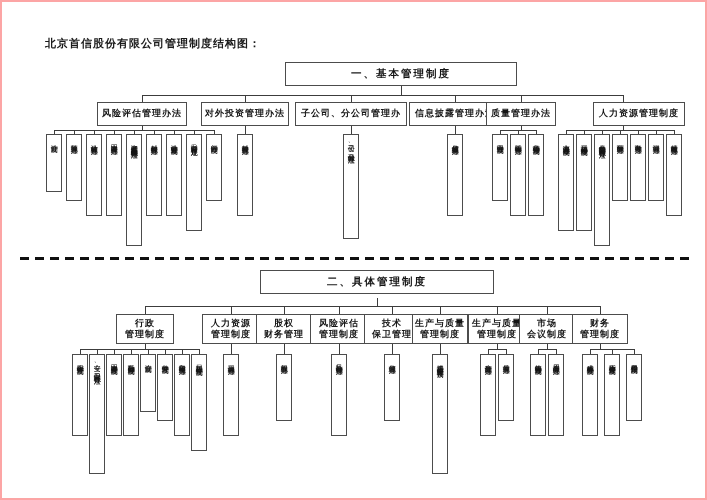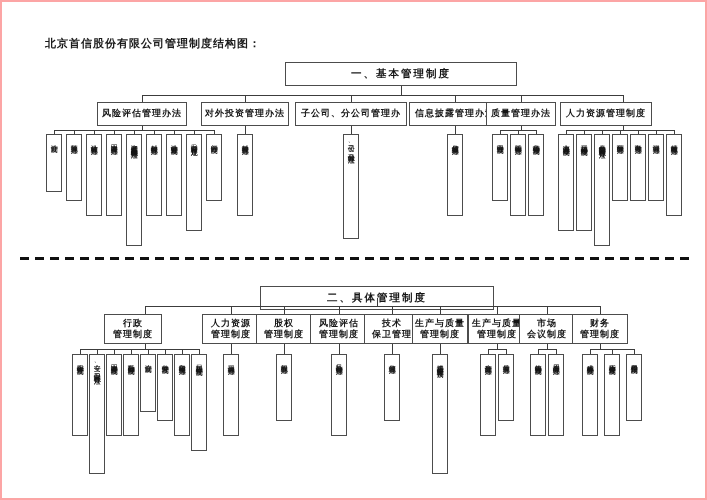--- a/index.html
+++ b/index.html
@@ -75,42 +75,42 @@
       <div class="node group-box" style="left: 484px; top: 100px; width: 70px; height: 24px;">质量管理办法</div>
       <div class="cline" style="left: 519px; top: 124px; width: 1px; height: 4px;"></div>
       <div class="cline" style="left: 498px; top: 128px; width: 36px; height: 1px;"></div>
       <div class="cline" style="left: 498px; top: 128px; width: 1px; height: 4px;"></div>
       <div class="node leaf-box" style="left: 490px; top: 132px; width: 16px; height: 67px;">合同管理制度</div>
       <div class="cline" style="left: 516px; top: 128px; width: 1px; height: 4px;"></div>
       <div class="node leaf-box" style="left: 508px; top: 132px; width: 16px; height: 82px;">购销工作管理办法</div>
       <div class="cline" style="left: 534px; top: 128px; width: 1px; height: 4px;"></div>
       <div class="node leaf-box" style="left: 526px; top: 132px; width: 16px; height: 82px;">市场营销管理制度</div>
       <div class="cline" style="left: 621px; top: 93px; width: 1px; height: 7px;"></div>
-      <div class="node group-box" style="left: 558px; top: 100px; width: 92px; height: 24px;">人力资源管理制度</div>
+      <div class="node group-box" style="left: 591px; top: 100px; width: 92px; height: 24px;">人力资源管理制度</div>
       <div class="cline" style="left: 621px; top: 124px; width: 1px; height: 4px;"></div>
       <div class="cline" style="left: 564px; top: 128px; width: 108px; height: 1px;"></div>
       <div class="cline" style="left: 564px; top: 128px; width: 1px; height: 4px;"></div>
       <div class="node leaf-box" style="left: 556px; top: 132px; width: 16px; height: 97px;">人力资源管理基本制度</div>
       <div class="cline" style="left: 582px; top: 128px; width: 1px; height: 4px;"></div>
       <div class="node leaf-box" style="left: 574px; top: 132px; width: 16px; height: 97px;">员工招聘录用管理制度</div>
       <div class="cline" style="left: 600px; top: 128px; width: 1px; height: 4px;"></div>
       <div class="node leaf-box" style="left: 592px; top: 132px; width: 16px; height: 112px;">全员劳动合同制管理（暂行）办法</div>
       <div class="cline" style="left: 618px; top: 128px; width: 1px; height: 4px;"></div>
       <div class="node leaf-box" style="left: 610px; top: 132px; width: 16px; height: 67px;">薪酬管理办法</div>
       <div class="cline" style="left: 636px; top: 128px; width: 1px; height: 4px;"></div>
       <div class="node leaf-box" style="left: 628px; top: 132px; width: 16px; height: 67px;">考勤管理办法</div>
       <div class="cline" style="left: 654px; top: 128px; width: 1px; height: 4px;"></div>
       <div class="node leaf-box" style="left: 646px; top: 132px; width: 16px; height: 67px;">培训管理办法</div>
       <div class="cline" style="left: 672px; top: 128px; width: 1px; height: 4px;"></div>
       <div class="node leaf-box" style="left: 664px; top: 132px; width: 16px; height: 82px;">绩效考核管理办法</div>
-      <div class="node root-box" style="left: 258px; top: 284px; width: 234px; height: 24px;">二、具体管理制度</div>
+      <div class="node root-box" style="left: 258px; top: 268px; width: 234px; height: 24px;">二、具体管理制度</div>
       <div class="cline" style="left: 375px; top: 296px; width: 1px; height: 8px;"></div>
       <div class="cline" style="left: 143px; top: 304px; width: 455px; height: 1px;"></div>
       <div class="cline" style="left: 143px; top: 304px; width: 1px; height: 8px;"></div>
-      <div class="node group-box" style="left: 102px; top: 312px; width: 58px; height: 30px;">行政
+      <div class="node group-box" style="left: 114px; top: 312px; width: 58px; height: 30px;">行政
 管理制度</div>
       <div class="cline" style="left: 143px; top: 342px; width: 1px; height: 5px;"></div>
       <div class="cline" style="left: 78px; top: 347px; width: 119px; height: 1px;"></div>
       <div class="cline" style="left: 78px; top: 347px; width: 1px; height: 5px;"></div>
       <div class="node leaf-box" style="left: 70px; top: 352px; width: 16px; height: 82px;">保密工作管理制度</div>
       <div class="cline" style="left: 95px; top: 347px; width: 1px; height: 5px;"></div>
       <div class="node leaf-box" style="left: 87px; top: 352px; width: 16px; height: 119.5px;">安全、保卫管理（暂行）办法</div>
       <div class="cline" style="left: 112px; top: 347px; width: 1px; height: 5px;"></div>
       <div class="node leaf-box" style="left: 104px; top: 352px; width: 16px; height: 82px;">固定资产管理制度</div>
       <div class="cline" style="left: 129px; top: 347px; width: 1px; height: 5px;"></div>
@@ -123,21 +123,21 @@
       <div class="node leaf-box" style="left: 172px; top: 352px; width: 16px; height: 82px;">印章使用管理办法</div>
       <div class="cline" style="left: 197px; top: 347px; width: 1px; height: 5px;"></div>
       <div class="node leaf-box" style="left: 189px; top: 352px; width: 16px; height: 97px;">日常行政工作管理制度</div>
       <div class="cline" style="left: 229px; top: 304px; width: 1px; height: 8px;"></div>
       <div class="node group-box" style="left: 200px; top: 312px; width: 58px; height: 30px;">人力资源
 管理制度</div>
       <div class="cline" style="left: 229px; top: 342px; width: 1px; height: 10px;"></div>
       <div class="node leaf-box" style="left: 221px; top: 352px; width: 16px; height: 82px;">员工培训管理办法</div>
       <div class="cline" style="left: 282px; top: 304px; width: 1px; height: 8px;"></div>
       <div class="node group-box" style="left: 254px; top: 312px; width: 56px; height: 30px;">股权
-管理制度</div>
+财务管理</div>
       <div class="cline" style="left: 282px; top: 342px; width: 1px; height: 10px;"></div>
       <div class="node leaf-box" style="left: 274px; top: 352px; width: 16px; height: 67px;">股权管理办法</div>
       <div class="cline" style="left: 337px; top: 304px; width: 1px; height: 8px;"></div>
       <div class="node group-box" style="left: 308px; top: 312px; width: 58px; height: 30px;">风险评估
 管理制度</div>
       <div class="cline" style="left: 337px; top: 342px; width: 1px; height: 10px;"></div>
       <div class="node leaf-box" style="left: 329px; top: 352px; width: 16px; height: 82px;">风险评估管理办法</div>
       <div class="cline" style="left: 390px; top: 304px; width: 1px; height: 8px;"></div>
       <div class="node group-box" style="left: 362px; top: 312px; width: 56px; height: 30px;">技术
 保卫管理</div>

